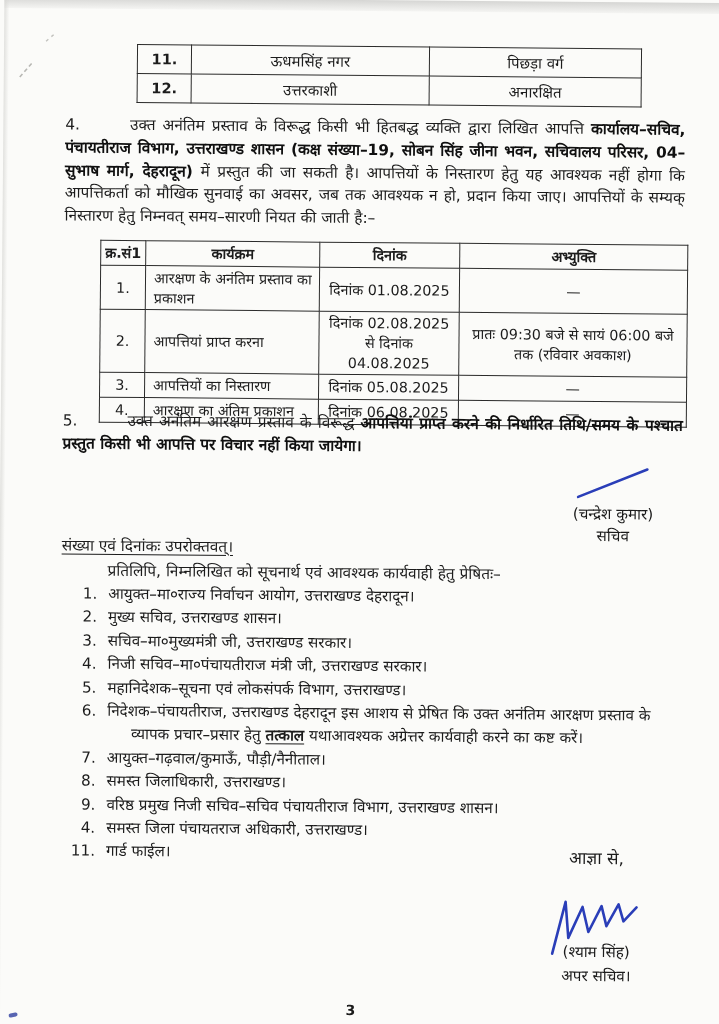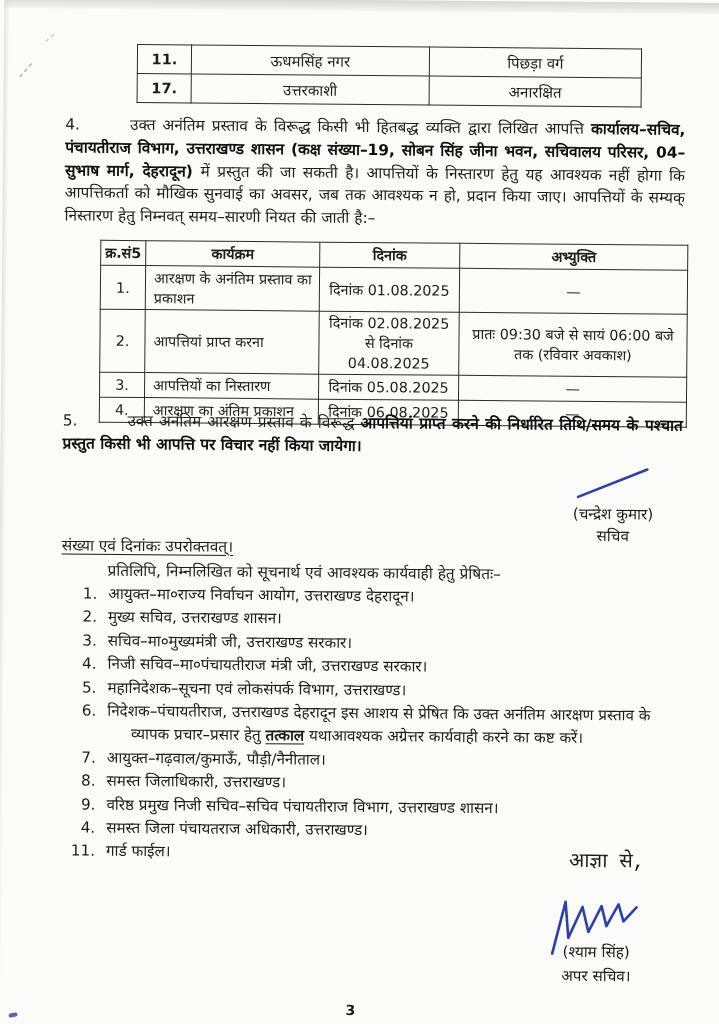--- a/index.html
+++ b/index.html
@@ -46,21 +46,21 @@
   .refline span{text-decoration:underline;text-underline-offset:3px;}
   .copyline{position:absolute;left:108px;top:562px;font-size:15.4px;}
   
   .copylist{position:absolute;left:60px;top:585px;width:612px;font-size:15.2px;}
   .copylist .item{display:flex;line-height:23.4px;}
   .copylist .inum{width:38px;min-width:38px;text-align:right;padding-right:11px;}
   .copylist .itext{flex:1;}
   .copylist .itext.hang{padding-left:24px;text-indent:-24px;}
   .copylist .emph{font-weight:bold;text-decoration:underline;text-underline-offset:3px;}
   
-  .byorder{position:absolute;left:572px;top:844px;font-size:20px;font-family:Liberation Mono, monospace;}
+  .byorder{position:absolute;left:572px;top:844px;font-size:17px;}
   .sig2-mark{position:absolute;left:548px;top:892px;}
   .sig2-name{position:absolute;left:540px;top:938px;width:120px;text-align:center;
     font-size:15.2px;line-height:24px;}
   .pageno{position:absolute;left:350px;top:1002px;font-size:14px;font-weight:bold;}
   .ink-dot{position:absolute;left:13px;top:1016px;width:9px;height:4px;
     background:#3b4aa6;border-radius:2px;transform:rotate(-12deg);opacity:.85;}
   .scratch{position:absolute;left:12px;top:32px;}
 </style>
 </head>
 <body>
@@ -80,41 +80,41 @@
         <col style="width:238px">
         <col style="width:212px">
       </colgroup>
     <tbody>
         <tr>
       <td class="sno">11.</td>
       <td>ऊधमसिंह नगर</td>
       <td>पिछड़ा वर्ग</td>
     </tr>
     <tr>
-      <td class="sno">17.</td>
+      <td class="sno">12.</td>
       <td>उत्तरकाशी</td>
       <td>अनारक्षित</td>
     </tr>
   </tbody>
     </table>
 
   <div class="para" id="para4">
     <span class="pnum">4.</span><span class="gap"></span><span>उक्त अनंतिम प्रस्ताव के विरूद्ध किसी भी हितबद्ध व्यक्ति द्वारा लिखित आपत्ति </span><b>कार्यालय–सचिव, पंचायतीराज विभाग, उत्तराखण्ड शासन (कक्ष संख्या–19, सोबन सिंह जीना भवन, सचिवालय परिसर, 04–सुभाष मार्ग, देहरादून) </b><span>में प्रस्तुत की जा सकती है। आपत्तियों के निस्तारण हेतु यह आवश्यक नहीं होगा कि आपत्तिकर्ता को मौखिक सुनवाई का अवसर, जब तक आवश्यक न हो, प्रदान किया जाए। आपत्तियों के सम्यक् निस्तारण हेतु निम्नवत् समय–सारणी नियत की जाती है:–</span>
   </div>
 
   <table class="schedtable">
     <colgroup>
         <col style="width:40px">
         <col style="width:174px">
         <col style="width:140px">
         <col style="width:228px">
       </colgroup>
     <tbody>
         <tr>
-      <th>क्र.सं5</th>
+      <th>क्र.सं1</th>
       <th>कार्यक्रम</th>
       <th>दिनांक</th>
       <th>अभ्युक्ति</th>
     </tr>
     <tr style="height:44px;">
       <td class="sno">1.</td>
       <td class="act">आरक्षण के अनंतिम प्रस्ताव का प्रकाशन</td>
       <td class="date">दिनांक 01.08.2025</td>
       <td class="rem">—</td>
     </tr>

